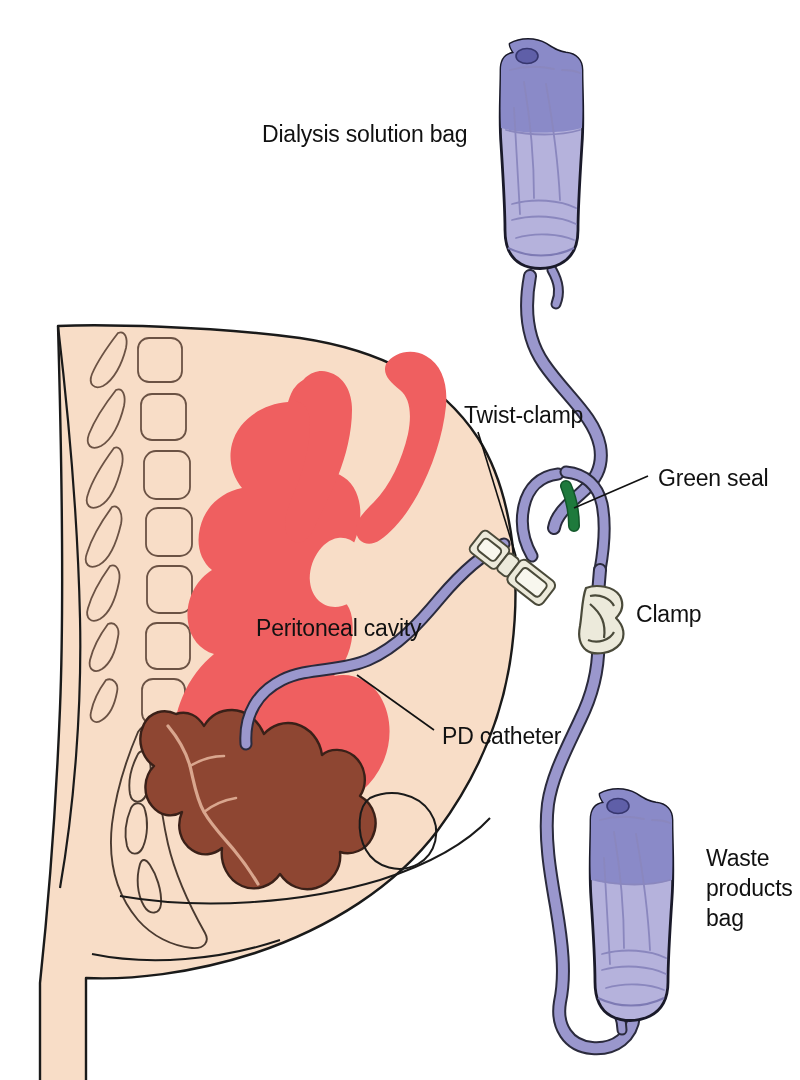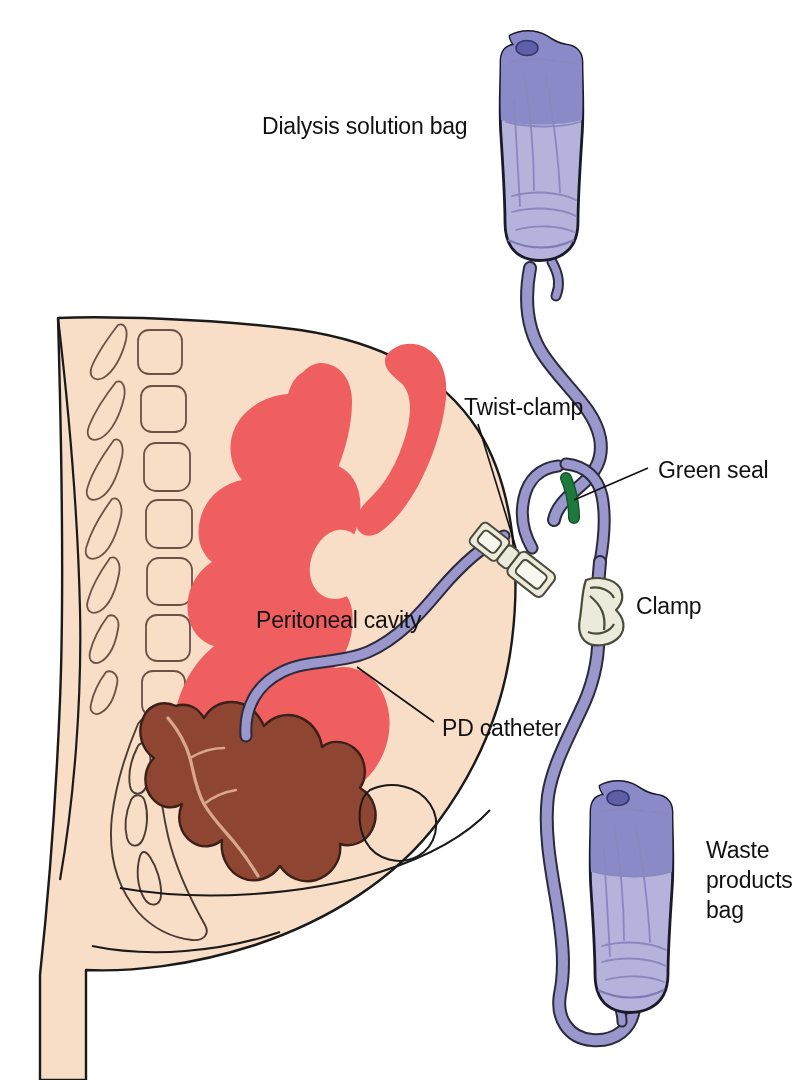--- a/index.html
+++ b/index.html
@@ -11,20 +11,21 @@
     width: 800px;
     height: 1080px;
     font-family: "Liberation Sans", sans-serif;
     overflow: hidden;
   }
   #figure-root {
     position: relative;
     width: 800px;
     height: 820px;
     background: #ffffff;
+    margin-top: 8px;
   }
   svg.fig {
     display: block;
     width: 800px;
     height: 1080px;
   }
   .lbl {
     font-family: "Liberation Sans", sans-serif;
     font-size: 23px;
     fill: #111111;

